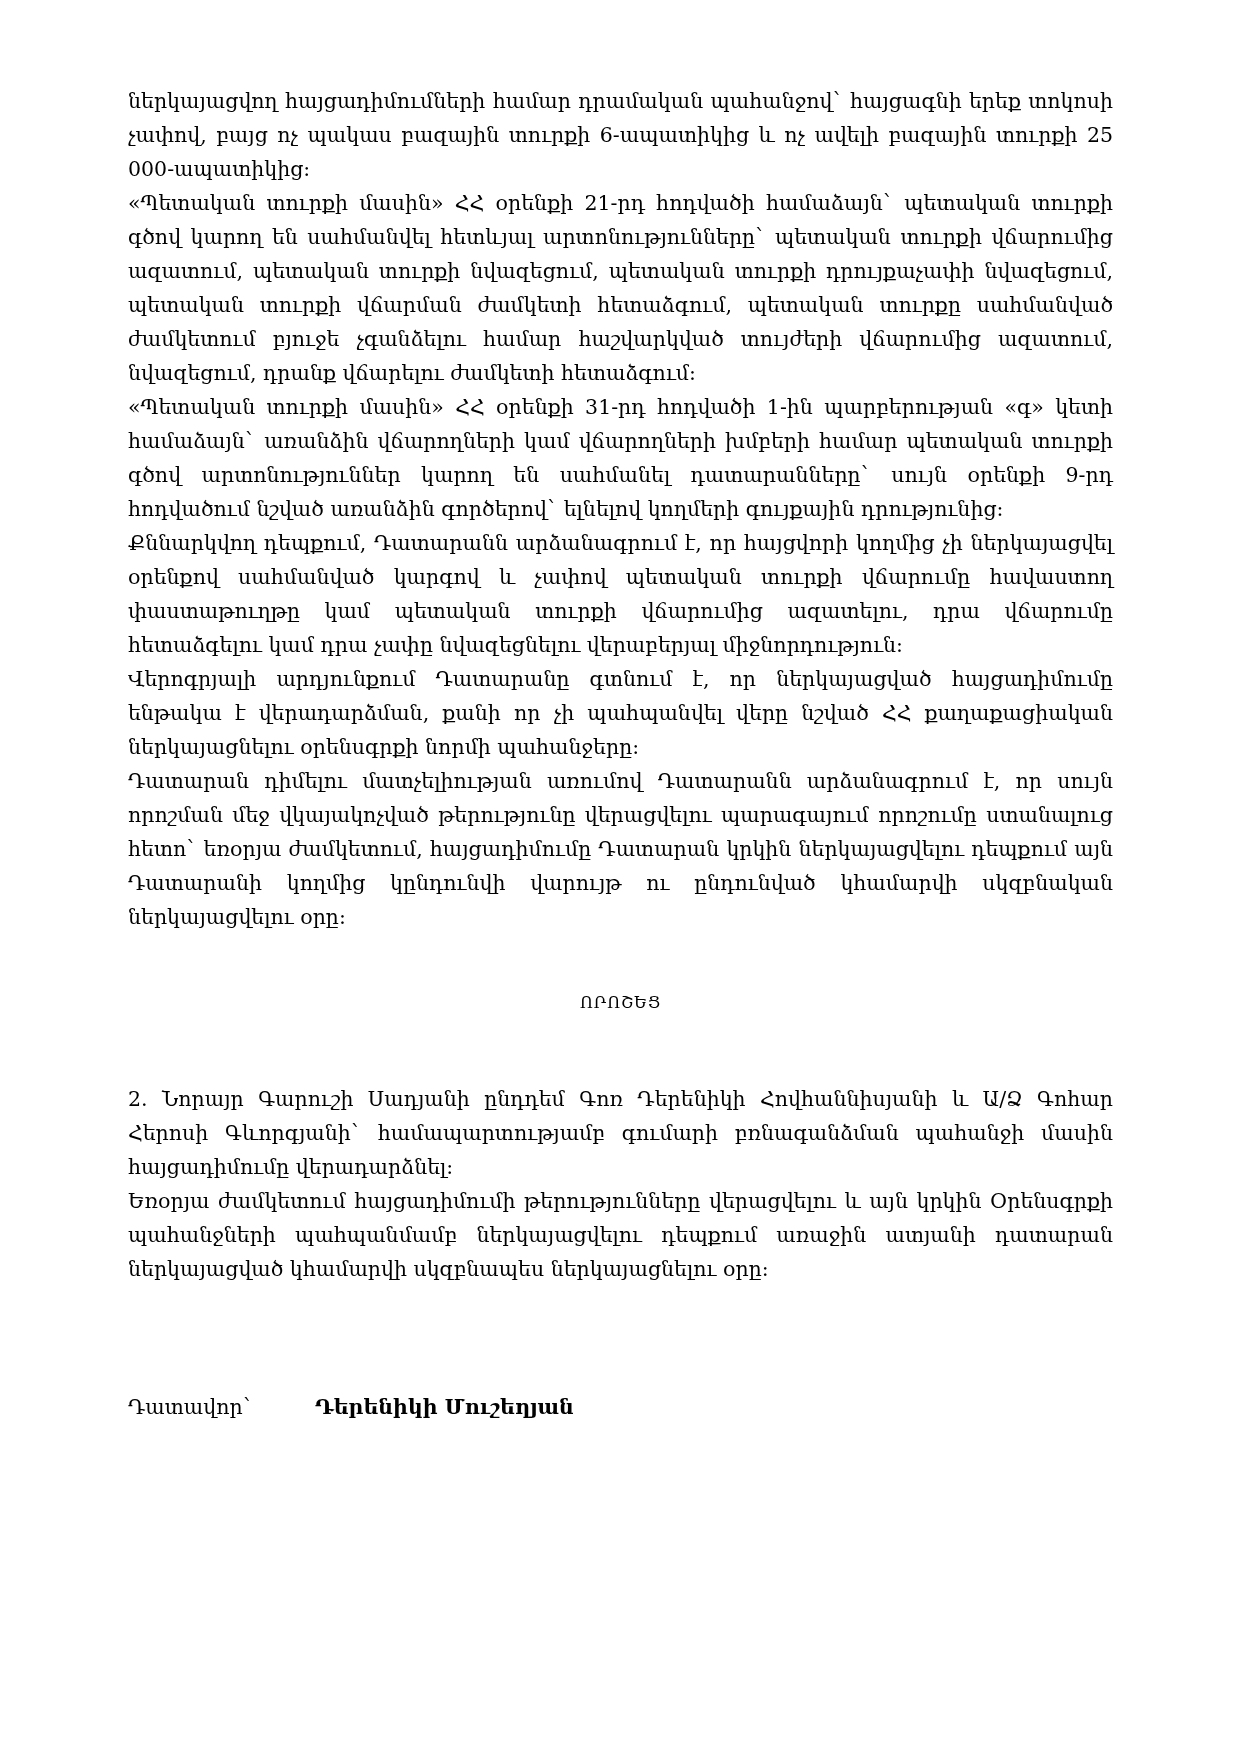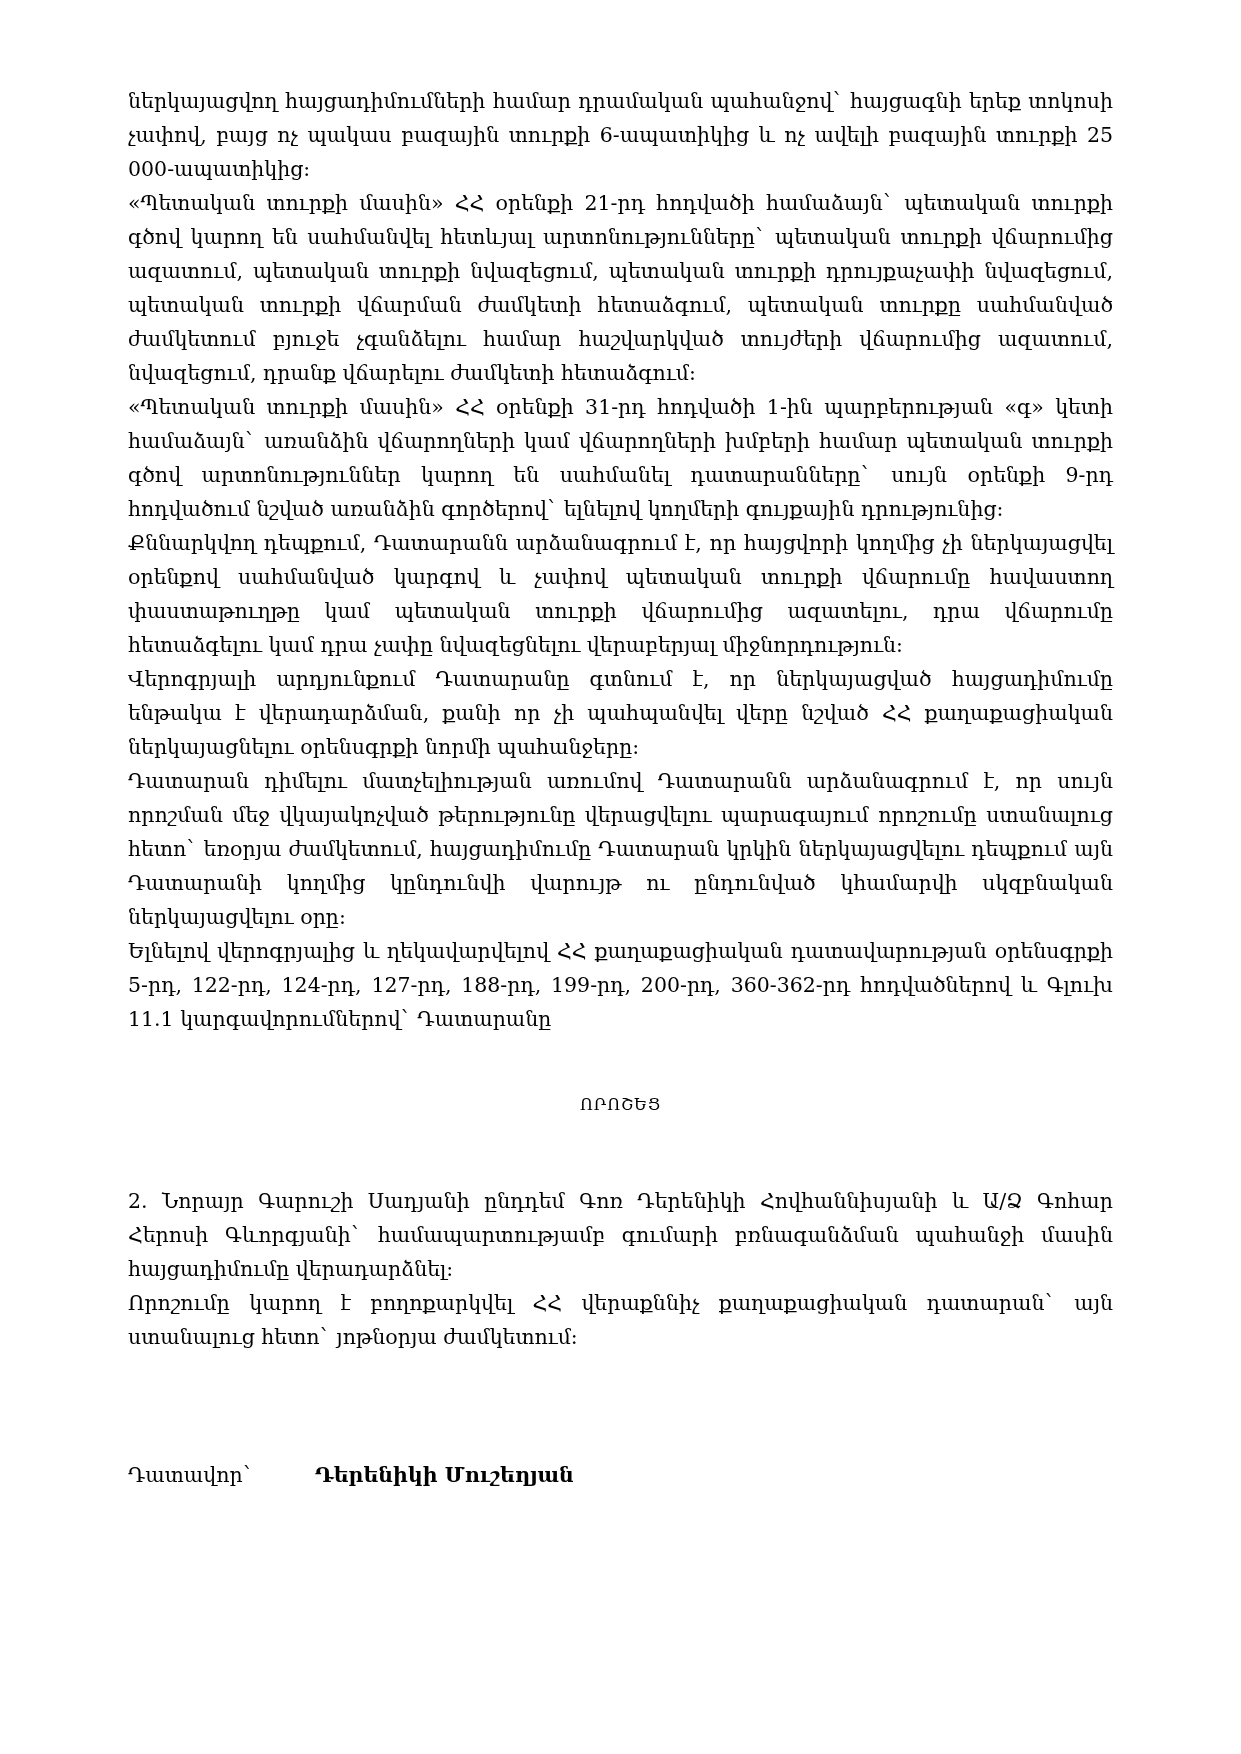--- a/index.html
+++ b/index.html
@@ -52,25 +52,24 @@
 <body>
 
 <div class="page">
 
   <p class="para">ներկայացվող հայցադիմումների համար դրամական պահանջով` հայցագնի երեք տոկոսի չափով, բայց ոչ պակաս բազային տուրքի 6-ապատիկից և ոչ ավելի բազային տուրքի 25 000-ապատիկից:</p>
   <p class="para">«Պետական տուրքի մասին» ՀՀ օրենքի 21-րդ հոդվածի համաձայն` պետական տուրքի գծով կարող են սահմանվել հետևյալ արտոնությունները` պետական տուրքի վճարումից ազատում, պետական տուրքի նվազեցում, պետական տուրքի դրույքաչափի նվազեցում, պետական տուրքի վճարման ժամկետի հետաձգում, պետական տուրքը սահմանված ժամկետում բյուջե չգանձելու համար հաշվարկված տույժերի վճարումից ազատում, նվազեցում, դրանք վճարելու ժամկետի հետաձգում:</p>
   <p class="para">«Պետական տուրքի մասին» ՀՀ օրենքի 31-րդ հոդվածի 1-ին պարբերության «գ» կետի համաձայն` առանձին վճարողների կամ վճարողների խմբերի համար պետական տուրքի գծով արտոնություններ կարող են սահմանել դատարանները` սույն օրենքի 9-րդ հոդվածում նշված առանձին գործերով` ելնելով կողմերի գույքային դրությունից:</p>
   <p class="para">Քննարկվող դեպքում, Դատարանն արձանագրում է, որ հայցվորի կողմից չի ներկայացվել օրենքով սահմանված կարգով և չափով պետական տուրքի վճարումը հավաստող փաստաթուղթը կամ պետական տուրքի վճարումից ազատելու, դրա վճարումը հետաձգելու կամ դրա չափը նվազեցնելու վերաբերյալ միջնորդություն:</p>
   <p class="para">Վերոգրյալի արդյունքում Դատարանը գտնում է, որ ներկայացված հայցադիմումը ենթակա է վերադարձման, քանի որ չի պահպանվել վերը նշված ՀՀ քաղաքացիական ներկայացնելու օրենսգրքի նորմի պահանջերը:</p>
   <p class="para">Դատարան դիմելու մատչելիության առումով Դատարանն արձանագրում է, որ սույն որոշման մեջ վկայակոչված թերությունը վերացվելու պարագայում որոշումը ստանալուց հետո` եռօրյա ժամկետում, հայցադիմումը Դատարան կրկին ներկայացվելու դեպքում այն Դատարանի կողմից կընդունվի վարույթ ու ընդունված կհամարվի սկզբնական ներկայացվելու օրը:</p>
-  <p class="para">Ելնելով վերոգրյալից և ղեկավարվելով ՀՀ քաղաքացիական դատավարության օրենսգրքի 5-րդ, 122-րդ, 124-րդ, 127-րդ, 188-րդ, 199-րդ, 200-րդ, 360-362-րդ հոդվածներով և Գլուխ 11.1 կարգավորումներով` Դատարանը</p>
 
   <h2 class="decision-heading">ՈՐՈՇԵՑ</h2>
 
   <p class="para">2. Նորայր Գարուշի Սադյանի ընդդեմ Գոռ Դերենիկի Հովհաննիսյանի և Ա/Ձ Գոհար Հերոսի Գևորգյանի` համապարտությամբ գումարի բռնագանձման պահանջի մասին հայցադիմումը վերադարձնել:</p>
-  <p class="para">Որոշումը կարող է բողոքարկվել ՀՀ վերաքննիչ քաղաքացիական դատարան` այն ստանալուց հետո` յոթնօրյա ժամկետում:</p>
+  <p class="para">Եռօրյա ժամկետում հայցադիմումի թերությունները վերացվելու և այն կրկին Օրենսգրքի պահանջների պահպանմամբ ներկայացվելու դեպքում առաջին ատյանի դատարան ներկայացված կհամարվի սկզբնապես ներկայացնելու օրը:</p>
 
   <div class="signature-row">
     <span class="judge-role">Դատավոր`</span>
     <span class="judge-name">Դերենիկի Մուշեղյան</span>
   </div>
 
 </div>
 
 </body></html>

